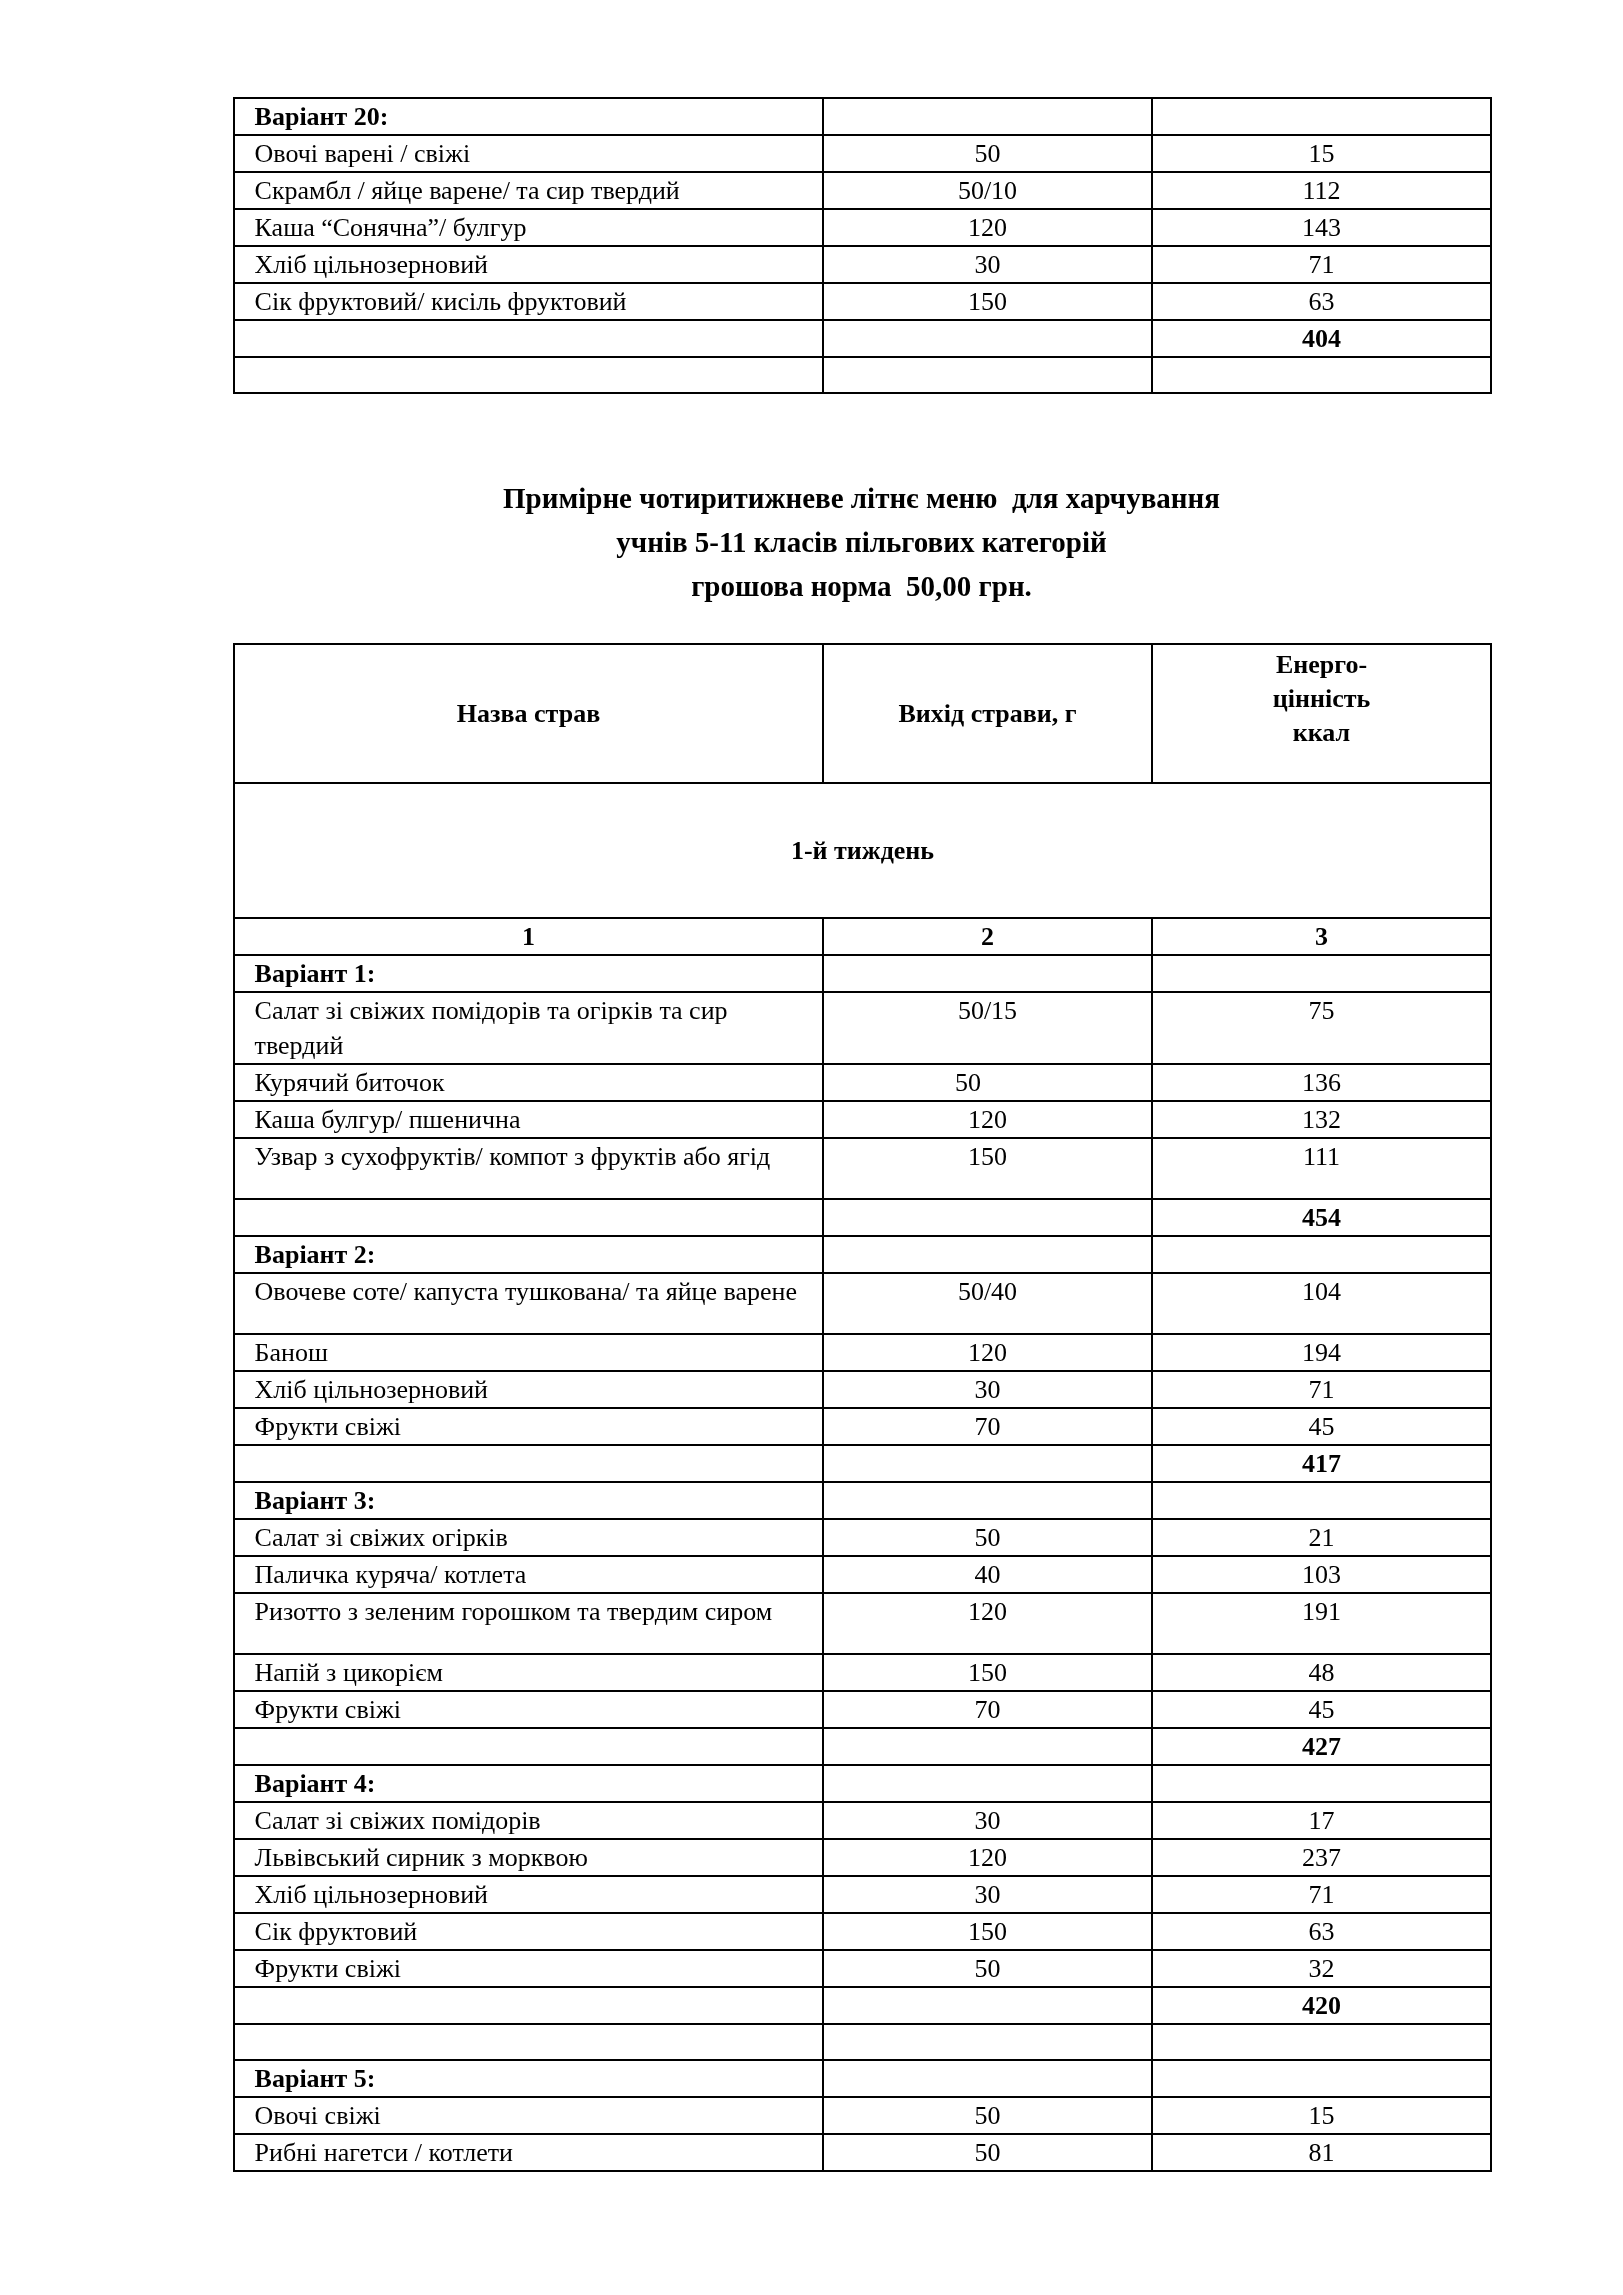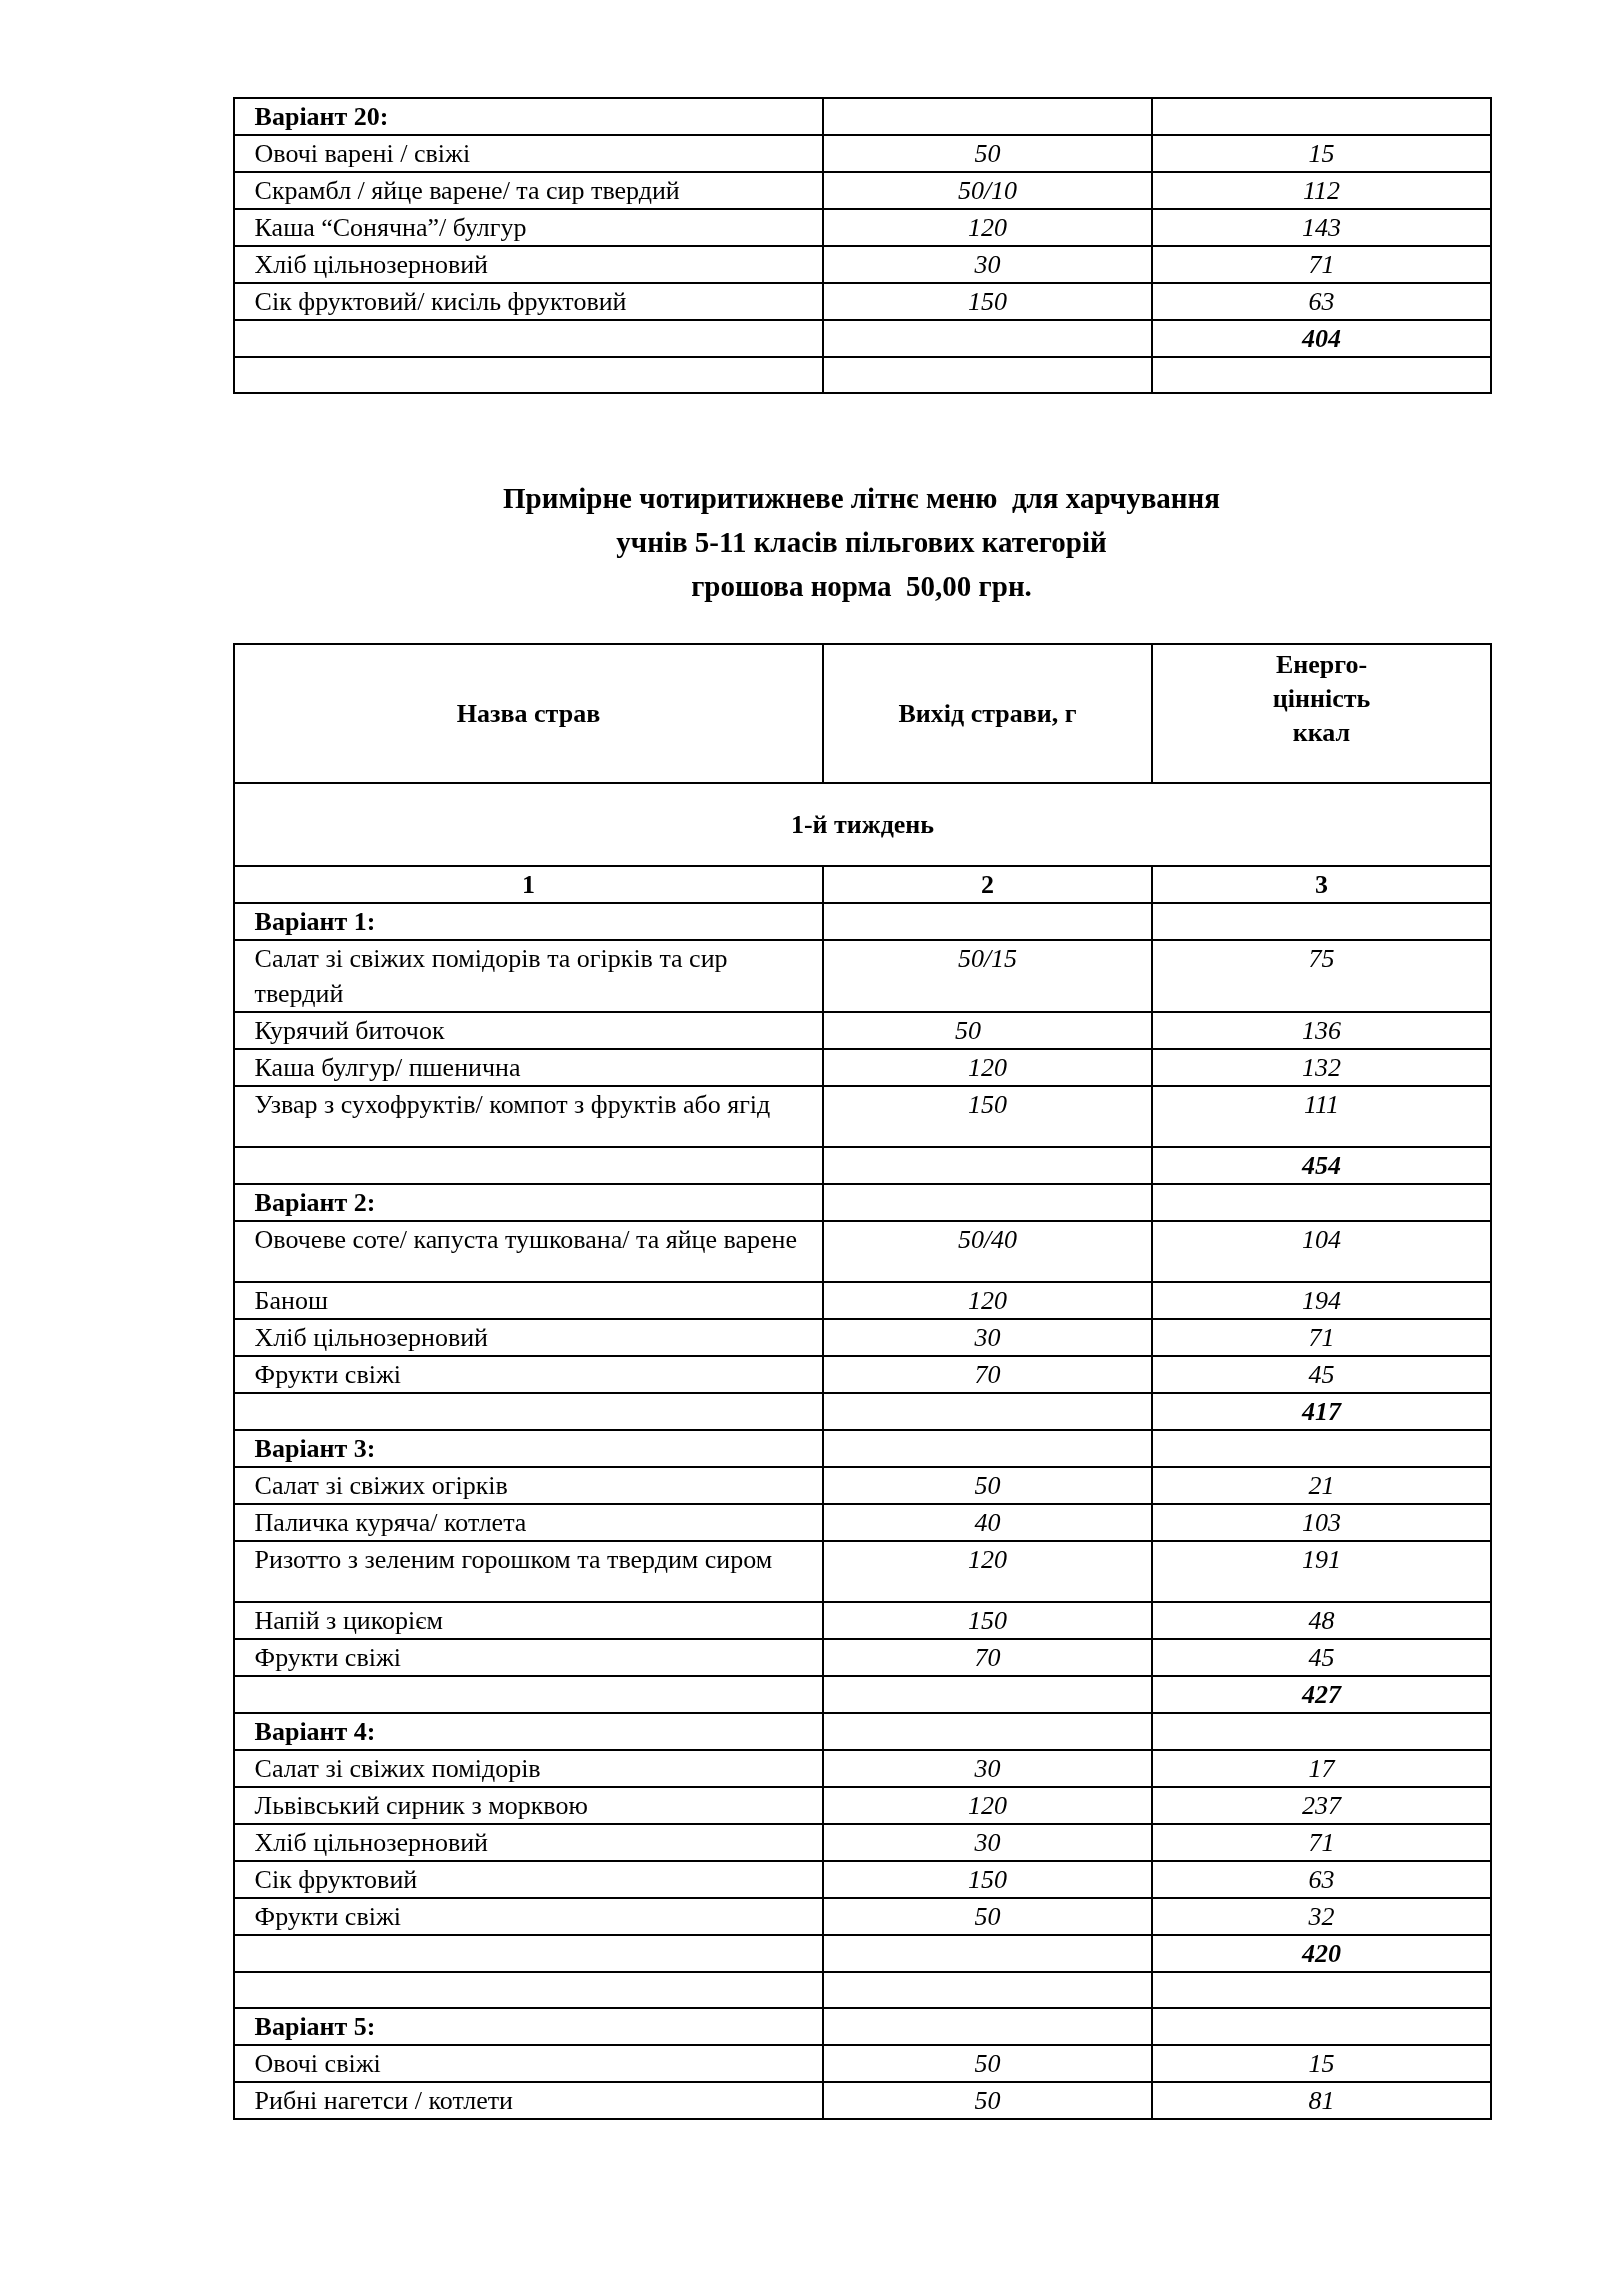--- a/index.html
+++ b/index.html
@@ -12,31 +12,31 @@
     border-collapse: collapse; table-layout: fixed;
     font-size: 26px;
   }
   table.grid td {
     border: 2px solid #000; padding: 0 0 0 19.6px; line-height: 35px;
     vertical-align: top; overflow: hidden;
   }
   table.grid col.c1 { width: 589px; }
   table.grid col.c2 { width: 329px; }
   table.grid col.c3 { width: 339px; }
-  table.grid td.num { text-align: center; padding: 0; font-style: italic; }
+  table.grid td.num { text-align: center; padding: 0; }
   table.grid td.num.offset { padding-right: 39px; }
   table.grid tr { height: 36px; }
   table.grid tr.dbl { height: 61px; }
   table.grid td.bold, table.grid .bold { font-weight: bold; }
   #top-table { top: 97px; border-radius: 32px; }
   #top-table tr { height: 36px; }
   #main-table { top: 643px; }
   #main-table tr.hdr { height: 139px; }
   #main-table tr.hdr td { vertical-align: middle; text-align: center; padding: 0; font-weight: bold; line-height: 34px; }
-  #main-table tr.week { height: 83px; }
+  #main-table tr.week { height: 135px; }
   #main-table tr.week td { vertical-align: middle; text-align: center; padding: 0; font-weight: bold; }
   #main-table tr.colnums td { text-align: center; padding: 0; font-weight: bold; }
   .title {
     position: absolute; left: 233px; width: 1257px; top: 476px;
     text-align: center; font-weight: bold; font-size: 29px; line-height: 44px;
     font-family: "Liberation Serif", "DejaVu Serif", serif;
   }
   .title div { white-space: pre; }
   .energy-hdr { display: block; }
 </style>

